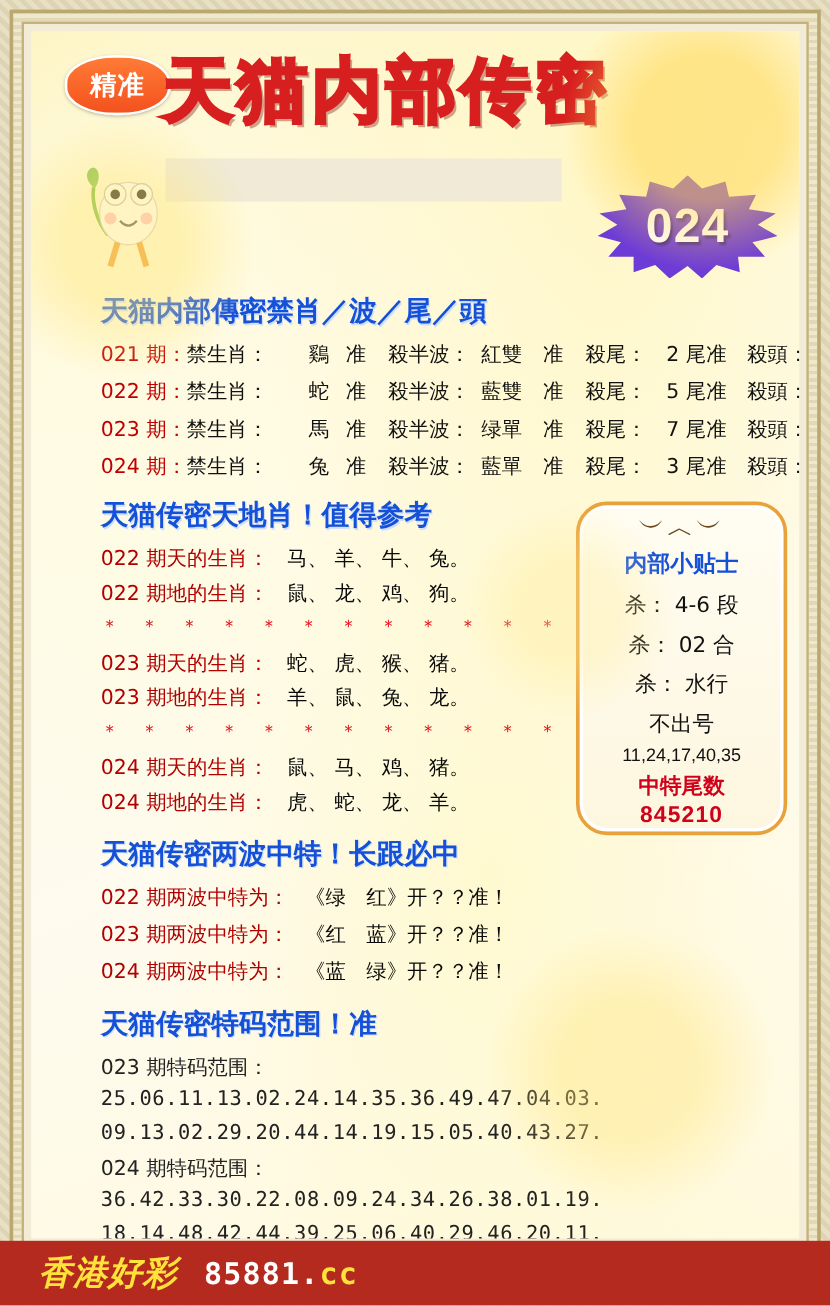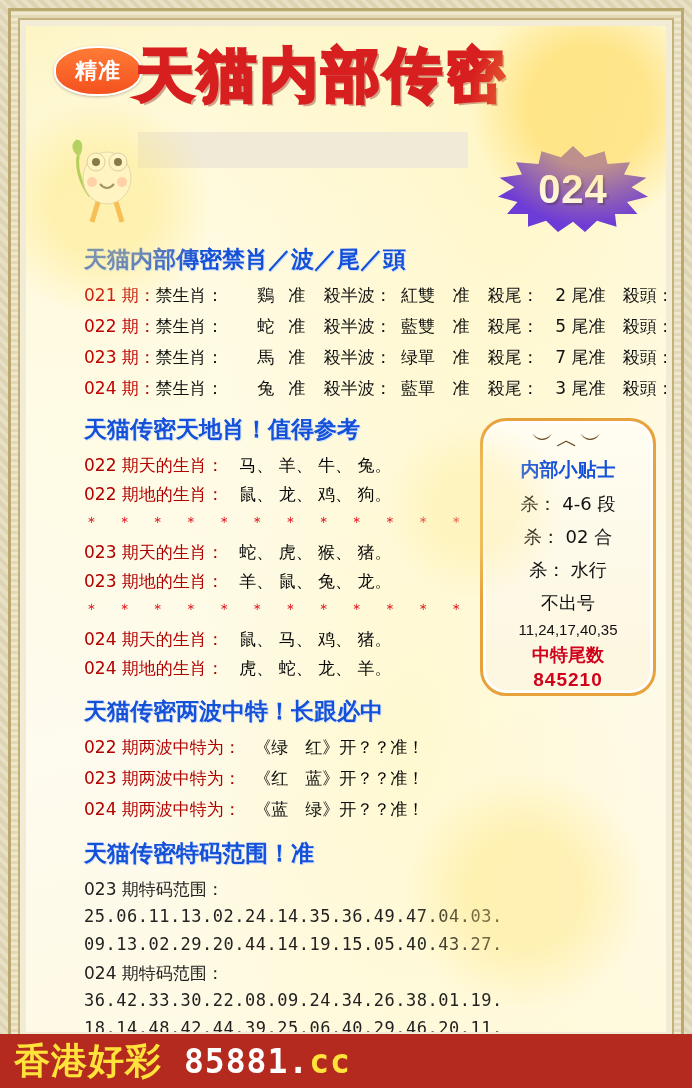--- a/index.html
+++ b/index.html
@@ -133,25 +133,26 @@
   .tipbox .red{color:#d0021b;font-weight:bold;font-size:18px;margin-top:5px;}
   .tipbox .redn{color:#d0021b;font-weight:bold;font-size:19px;margin-top:2px;letter-spacing:1px;}
 
   
   .footer{
     position:absolute;left:0;right:0;bottom:0;height:54px;
     background:#b42a1f;
     display:flex;align-items:center;
   }
   .footer .hk{
-    color:#ffe23a;font-size:36px;font-weight:bold;margin-left:14px;letter-spacing:1px;
+    color:#ffe23a;font-size:28px;font-weight:bold;margin-left:32px;letter-spacing:1px;
     font-family:"DejaVu Sans",sans-serif;
+    font-style:italic;
   }
   .footer .url{
-    color:#fff;font-size:33px;font-weight:bold;margin-left:22px;letter-spacing:1px;
+    color:#fff;font-size:25px;font-weight:bold;margin-left:22px;letter-spacing:1px;
     font-family:"DejaVu Sans Mono", monospace;
   }
   .footer .cc{color:#ffe23a;}
 </style>
 </head>
 <body>
 
 <div id="page">
   <div class="frame-outer"></div>
   <div class="frame-mid"></div>

